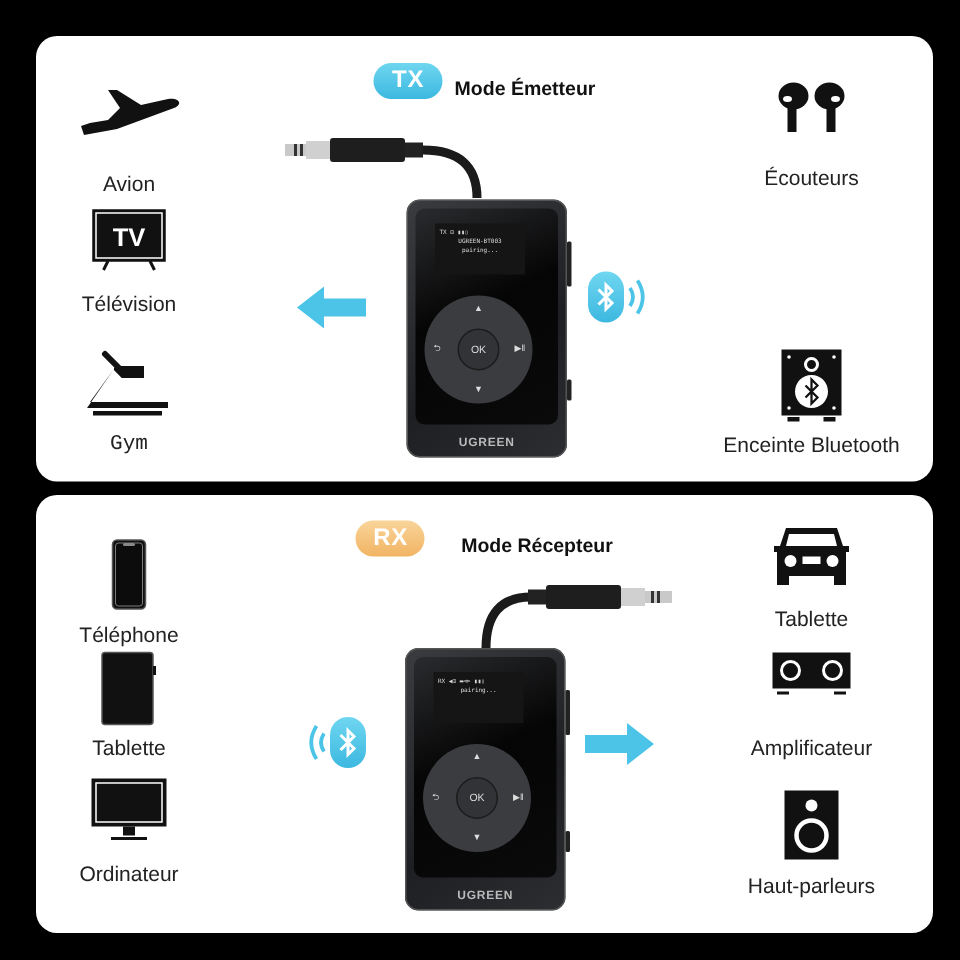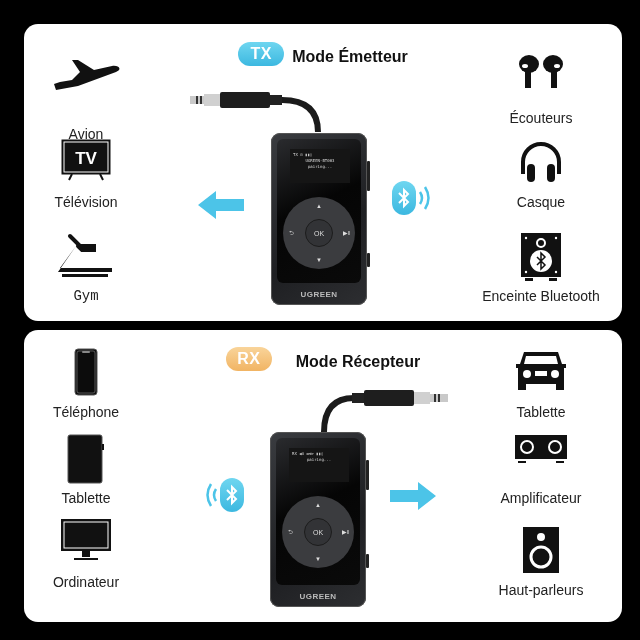--- a/index.html
+++ b/index.html
@@ -7,25 +7,25 @@
   body { position: relative; font-family: "Liberation Sans", "DejaVu Sans", sans-serif; color: #111; }
   .panel { position: absolute; left: 24px; width: 598px; background: #fff; border-radius: 14px; }
   .panel.tx { top: 24px; height: 297px; }
   .panel.rx { top: 330px; height: 292px; }
   .title { position: absolute; left: 0; right: 0; display: flex; justify-content: center; align-items: flex-end; gap: 8px; }
   .panel.tx .title { top: 18px; }
   .panel.rx .title { top: 17px; gap: 24px; }
   .pill { display: inline-flex; align-items: center; justify-content: center; width: 46px; height: 24px; border-radius: 12px; color: #fff; font-weight: 700; font-size: 16px; letter-spacing: 0.5px; }
   .pill.tx { background: linear-gradient(#6fd6f0, #3cb8e0); }
   .pill.rx { background: linear-gradient(#f9d49a, #f1b463); }
-  .title-text { font-size: 16px; font-weight: 700; color: #111; }
+  .title-text { font-size: 13px; font-weight: 700; color: #111; }
   .item { position: absolute; width: 150px; display: flex; flex-direction: column; align-items: center; }
   .item .icon { height: 48px; display: flex; justify-content: center; }
   .item .label { margin-top: 8px; font-size: 14px; color: #222; white-space: nowrap; }
-  .device { position: absolute; width: 96px; border-radius: 9px; background: linear-gradient(145deg, #3a3c40 0%, #1e1f22 60%, #2d2e31 100%); box-shadow: inset 0 0 0 1px #555; }
+  .device { position: absolute; width: 107px; border-radius: 9px; background: linear-gradient(145deg, #3a3c40 0%, #1e1f22 60%, #2d2e31 100%); box-shadow: inset 0 0 0 1px #555; }
   .device .face { position: absolute; left: 6px; top: 6px; right: 6px; bottom: 22px; border-radius: 6px; background: linear-gradient(155deg, #2a2b2e 0%, #050505 45%, #0a0a0a 100%); overflow: hidden; }
   .device .screen { position: absolute; left: 13px; top: 10px; width: 60px; height: 34px; background: #151515; font-family: "DejaVu Sans Mono", monospace; font-size: 4px; color: #ddd; padding: 3px 3px; line-height: 6px; }
   .device .screen .l2 { text-align: center; }
   .device .dpad { position: absolute; left: 6px; top: 58px; width: 72px; height: 72px; border-radius: 50%; background: #3b3c3f; }
   .device .ok { position: absolute; left: 22px; top: 22px; width: 28px; height: 28px; border-radius: 50%; background: #323336; border: 1px solid #1c1c1c; color: #ddd; font-size: 7px; display: flex; align-items: center; justify-content: center; }
   .device .dp { position: absolute; color: #ddd; font-size: 6px; line-height: 6px; }
   .device .brand { position: absolute; left: 0; right: 0; bottom: 6px; text-align: center; font-size: 8px; color: #bbb; font-weight: 700; letter-spacing: 0.5px; }
   .device .side-btn { position: absolute; right: -3px; width: 3px; background: #222; border-radius: 1px; }
   .bt-wrap { position: absolute; display: flex; align-items: center; gap: 2px; }
   .bt { width: 24px; height: 34px; border-radius: 12px; background: linear-gradient(#6fd6f0, #3cb8e0); display: flex; align-items: center; justify-content: center; }
@@ -33,21 +33,21 @@
 </style>
 </head>
 <body>
 
 <div class="panel tx">
   <div class="title">
     <span class="pill tx">TX</span>
     <span class="title-text">Mode Émetteur</span>
   </div>
 
-  <div class="item" style="left:-13px; top:34px;gap:12px;">
+  <div class="item" style="left:-13px; top:34px;">
     <div class="icon">
       <svg width="72" height="34" viewBox="0 0 72 34">
           <path d="M4 26 L10 24 L22 22 L30 14 L22 2 L28 2 L44 12 L62 8 C70 7 72 12 66 14 L28 28 L6 32 Z" fill="#111"></path>
         </svg>
     </div>
     <div class="label">Avion</div>
   </div>
   <div class="item" style="left:-13px; top:114px;">
     <div class="icon">
       <svg width="52" height="44" viewBox="0 0 52 44">
@@ -76,30 +76,20 @@
       <svg width="52" height="36" viewBox="0 0 52 36">
           <ellipse cx="14" cy="10" rx="10" ry="9" fill="#111"></ellipse>
           <rect x="10" y="14" width="6" height="20" fill="#111"></rect>
           <ellipse cx="10" cy="12" rx="3" ry="2" fill="#fff"></ellipse>
           <ellipse cx="38" cy="10" rx="10" ry="9" fill="#111"></ellipse>
           <rect x="36" y="14" width="6" height="20" fill="#111"></rect>
           <ellipse cx="42" cy="12" rx="3" ry="2" fill="#fff"></ellipse>
         </svg>
     </div>
     <div class="label">Écouteurs</div>
-  </div>
-  <div class="item" style="left:442px; top:114px;">
-    <div class="icon">
-      <svg width="48" height="46" viewBox="0 0 48 46">
-          <path d="M6 36 L6 24 A18 18 0 0 1 42 24 L42 36" fill="none" stroke="#111" stroke-width="4"></path>
-          <rect x="10" y="26" width="8" height="18" rx="4" fill="#111"></rect>
-          <rect x="30" y="26" width="8" height="18" rx="4" fill="#111"></rect>
-        </svg>
-    </div>
-    <div class="label">Casque</div>
   </div>
   <div class="item" style="left:442px; top:208px;">
     <div class="icon">
       <svg width="42" height="50" viewBox="0 0 42 50">
           <rect x="1" y="1" width="40" height="44" fill="#111"></rect>
           <circle cx="21" cy="11" r="4" fill="none" stroke="#fff" stroke-width="2"></circle>
           <circle cx="21" cy="29" r="11" fill="#fff"></circle>
           <path d="M17 25 L25 33 L21 37 L21 21 L25 25 L17 33" fill="none" stroke="#111" stroke-width="1.5"></path>
           <circle cx="6" cy="6" r="1.2" fill="#fff"></circle>
           <circle cx="36" cy="6" r="1.2" fill="#fff"></circle>
@@ -158,21 +148,21 @@
       </svg>
   </div>
 </div>
 
 <div class="panel rx">
   <div class="title">
     <span class="pill rx">RX</span>
     <span class="title-text">Mode Récepteur</span>
   </div>
 
-  <div class="item" style="left:-13px; top:18px;">
+  <div class="item" style="left:-13px; top:29px;">
     <div class="icon">
       <svg width="24" height="48" viewBox="0 0 24 48">
           <rect x="1" y="1" width="22" height="46" rx="3" fill="#111" stroke="#555" stroke-width="1"></rect>
           <rect x="3" y="3" width="18" height="42" rx="2" fill="#0c0c0c" stroke="#888" stroke-width="0.6"></rect>
           <rect x="8" y="3" width="8" height="2" rx="1" fill="#888"></rect>
         </svg>
     </div>
     <div class="label">Téléphone</div>
   </div>
   <div class="item" style="left:-13px; top:104px;">

